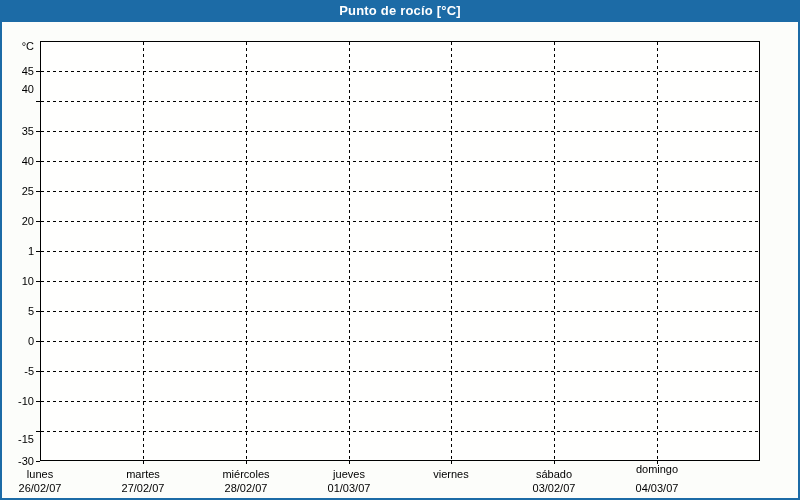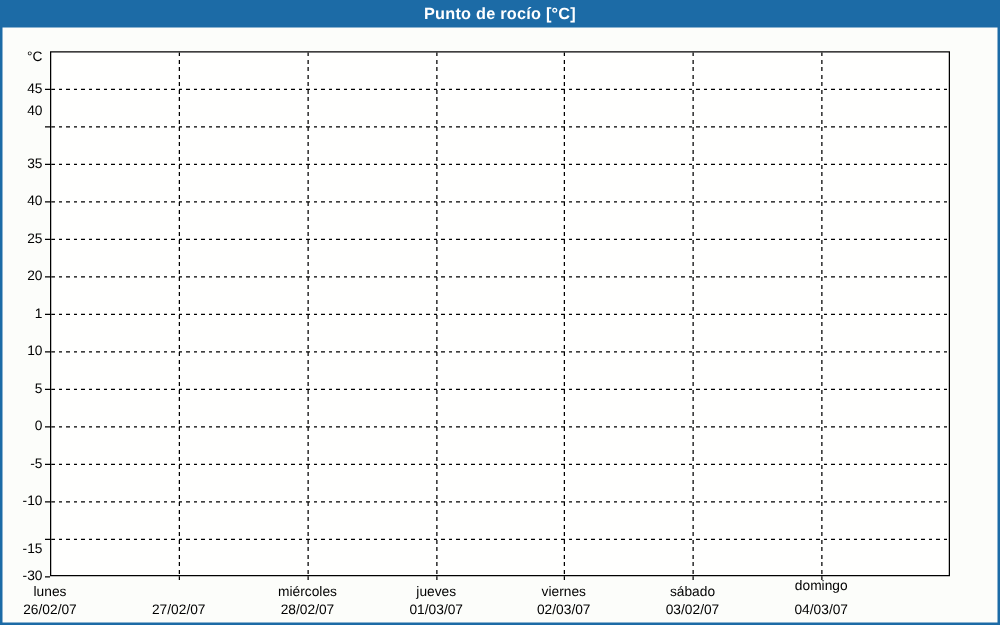--- a/index.html
+++ b/index.html
@@ -120,24 +120,24 @@
     <div class="ylab" style="top: 454px;">-30</div>
     <div class="ytick" style="top: 461px;"></div>
     <div class="xtick" style="left: 141px; top: 461px;"></div>
     <div class="xtick" style="left: 244px; top: 461px;"></div>
     <div class="xtick" style="left: 347px; top: 461px;"></div>
     <div class="xtick" style="left: 449px; top: 461px;"></div>
     <div class="xtick" style="left: 552px; top: 461px;"></div>
     <div class="xtick" style="left: 655px; top: 461px;"></div>
     <div class="xlab" style="left: -22px; top: 467px;">lunes</div>
     <div class="xlab" style="left: -22px; top: 481px;">26/02/07</div>
+    <div class="xlab" style="left: 81px; top: 467px;">martes</div>
     <div class="xlab" style="left: 81px; top: 481px;">27/02/07</div>
     <div class="xlab" style="left: 184px; top: 467px;">miércoles</div>
     <div class="xlab" style="left: 184px; top: 481px;">28/02/07</div>
     <div class="xlab" style="left: 287px; top: 467px;">jueves</div>
     <div class="xlab" style="left: 287px; top: 481px;">01/03/07</div>
     <div class="xlab" style="left: 389px; top: 467px;">viernes</div>
-    <div class="xlab" style="left: 389px; top: 481px;">02/03/07</div>
     <div class="xlab" style="left: 492px; top: 467px;">sábado</div>
     <div class="xlab" style="left: 492px; top: 481px;">03/02/07</div>
     <div class="xlab" style="left: 595px; top: 462px;">domingo</div>
     <div class="xlab" style="left: 595px; top: 481px;">04/03/07</div>
   </div>
 
 </body></html>

